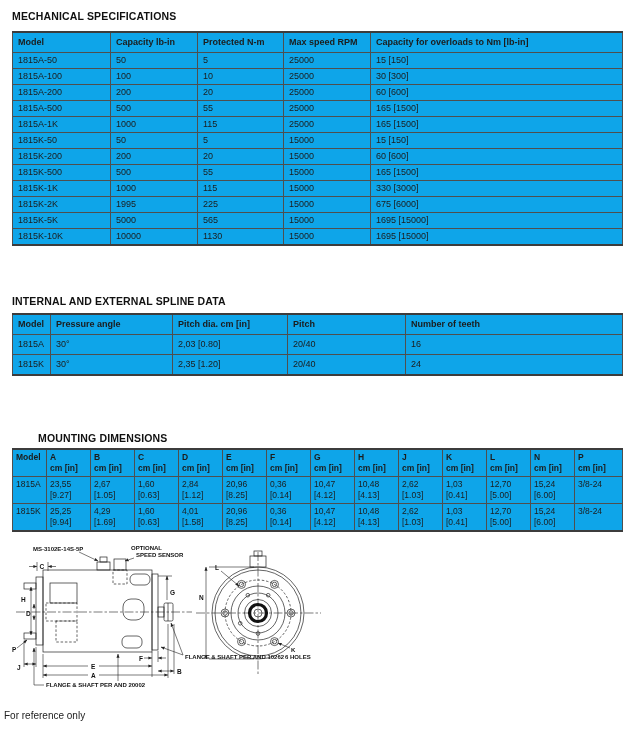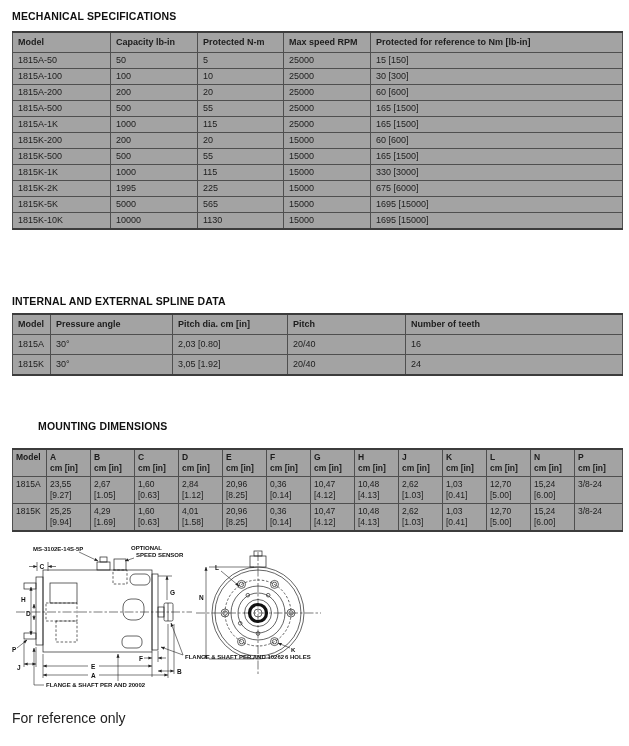--- a/index.html
+++ b/index.html
@@ -1,35 +1,35 @@
 <!DOCTYPE html>
 <html><head>
 <meta charset="utf-8">
 <style>
   html,body{margin:0;padding:0;background:#fff;}
   .sheet{position:relative;width:629px;height:746px;background:#ffffff;overflow:hidden;
          font-family:"Liberation Sans",sans-serif;color:#1a1a1a;}
   .section-title{position:absolute;left:12px;margin:0;font-size:10.5px;font-weight:bold;color:#111;letter-spacing:.15px;}
   #title-mech{top:10px;}
   #title-spline{top:295px;}
-  #title-mount{top:420px;padding-left:26px;}
-  table{position:absolute;left:12px;border-collapse:collapse;table-layout:fixed;width:610px;background:#a3a3a3;
+  #title-mount{top:432px;padding-left:26px;}
+  table{position:absolute;left:12px;border-collapse:collapse;table-layout:fixed;width:610px;background:#0ea5e9;
         border-top:2px solid #3c3c3c;border-bottom:2px solid #3c3c3c;}
   th,td{border:1px solid #4f4f4f;text-align:left;vertical-align:top;color:#1c1c1c;
         font-size:9px;line-height:11px;padding:2px 5px;overflow:hidden;white-space:nowrap;}
   th{font-weight:bold;}
   td{font-weight:normal;}
   #table-mech{top:31px;}
   #table-mech th{padding:4px 5px;}
   #table-spline{top:313px;}
   #table-spline th{padding:4px 5px;}
   #table-spline td{padding:4px 5px;}
   #table-mount{top:448px;}
   #table-mount th,#table-mount td{font-size:8.5px;line-height:11px;padding:2px 3px;}
-  .footnote{position:absolute;left:12px;top:710px;font-size:14px;color:#222;}
+  .footnote{position:absolute;left:4px;top:710px;font-size:10px;color:#222;}
   .dwg{position:absolute;left:0;top:540px;}
   .dwg text{font-family:"Liberation Sans",sans-serif;}
   .ln{stroke:#222;stroke-width:.7;fill:none;}
   .dash{stroke-dasharray:2.5,1.8;}
   .cl{stroke-dasharray:9,2,2.5,2;}
   .dim{stroke:#222;stroke-width:.6;fill:none;}
   .lbl{font-size:6.5px;font-weight:bold;fill:#111;}
   .note{font-size:6px;font-weight:bold;fill:#111;}
 </style>
 </head>
@@ -45,21 +45,21 @@
         <col style="width:86px">
       <col style="width:87px">
         <col style="width:252px">
     </colgroup>
   <thead>
         <tr>
           <th>Model</th>
           <th>Capacity lb-in</th>
           <th>Protected N-m</th>
           <th>Max speed RPM</th>
-          <th>Protected for reference to Nm [lb-in]</th>
+          <th>Capacity for overloads to Nm [lb-in]</th>
         </tr>
       </thead>
       <tbody>
         <tr>
           <td>1815A-50</td>
           <td>50</td>
           <td>5</td>
           <td>25000</td>
           <td>15 [150]</td>
         </tr>
@@ -83,20 +83,27 @@
           <td>55</td>
           <td>25000</td>
           <td>165 [1500]</td>
         </tr>
         <tr>
           <td>1815A-1K</td>
           <td>1000</td>
           <td>115</td>
           <td>25000</td>
           <td>165 [1500]</td>
+        </tr>
+        <tr>
+          <td>1815K-50</td>
+          <td>50</td>
+          <td>5</td>
+          <td>15000</td>
+          <td>15 [150]</td>
         </tr>
         <tr>
           <td>1815K-200</td>
           <td>200</td>
           <td>20</td>
           <td>15000</td>
           <td>60 [600]</td>
         </tr>
         <tr>
           <td>1815K-500</td>
@@ -158,21 +165,21 @@
         <tr>
           <td>1815A</td>
           <td>30°</td>
           <td>2,03 [0.80]</td>
           <td>20/40</td>
           <td>16</td>
         </tr>
         <tr>
           <td>1815K</td>
           <td>30°</td>
-          <td>3,05 [1.92]</td>
+          <td>2,35 [1.20]</td>
           <td>20/40</td>
           <td>24</td>
         </tr>
       </tbody>
     </table>
 
   <h2 class="section-title" id="title-mount">MOUNTING DIMENSIONS</h2>
   <table id="table-mount">
     <colgroup>
       <col style="width:34px">

